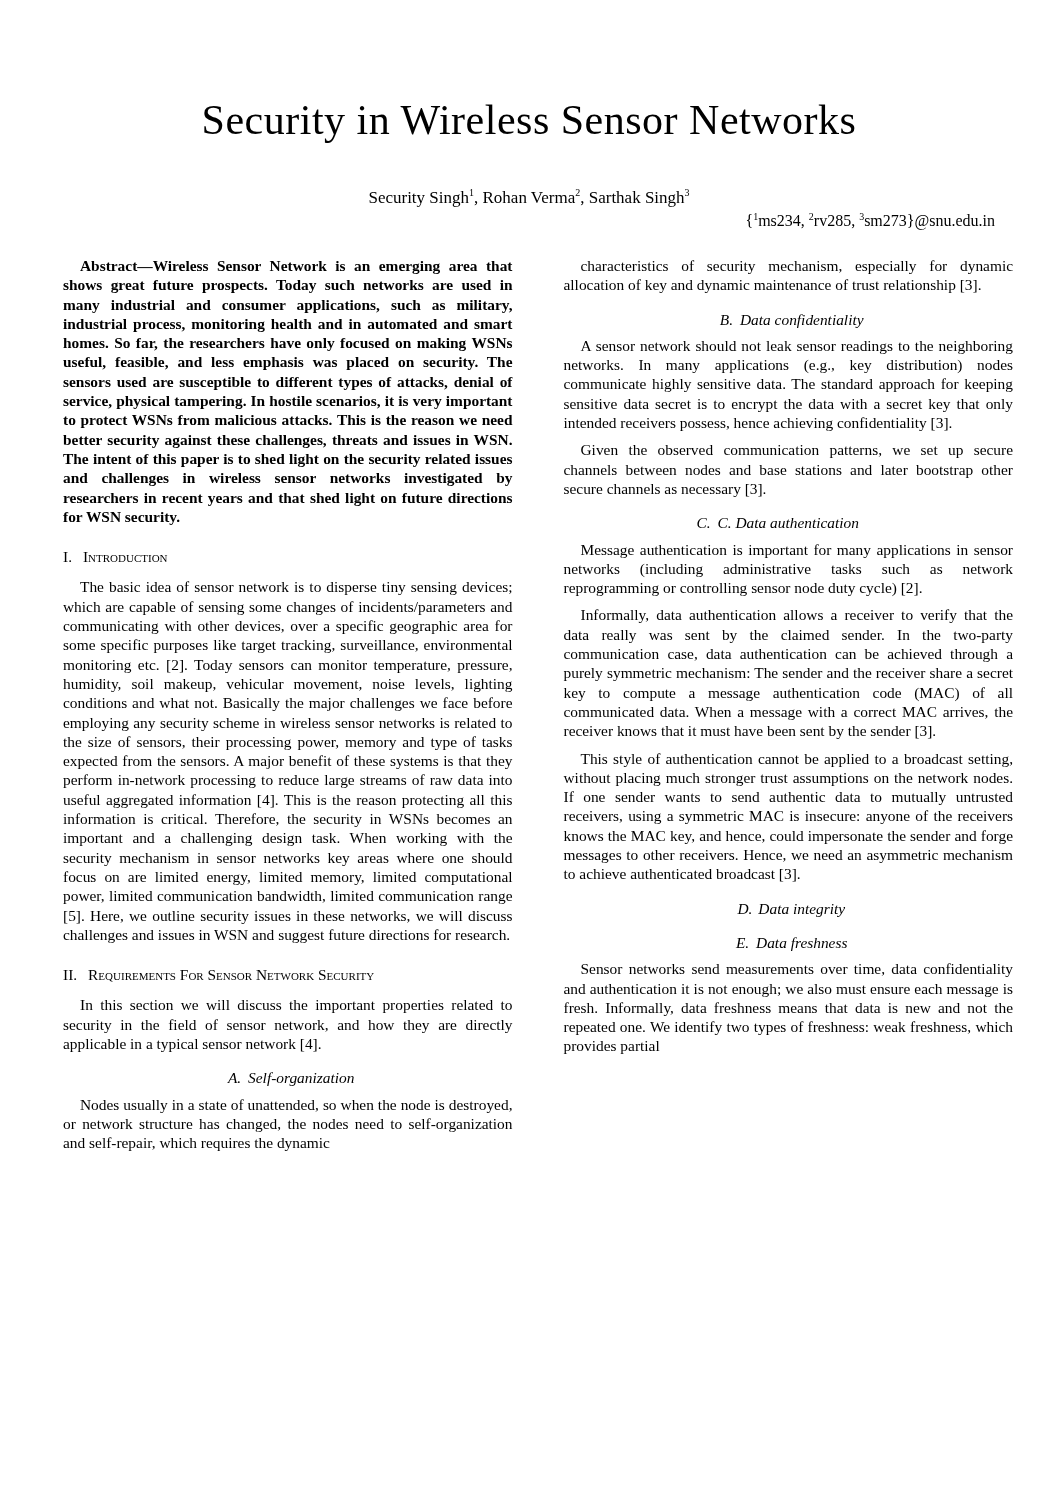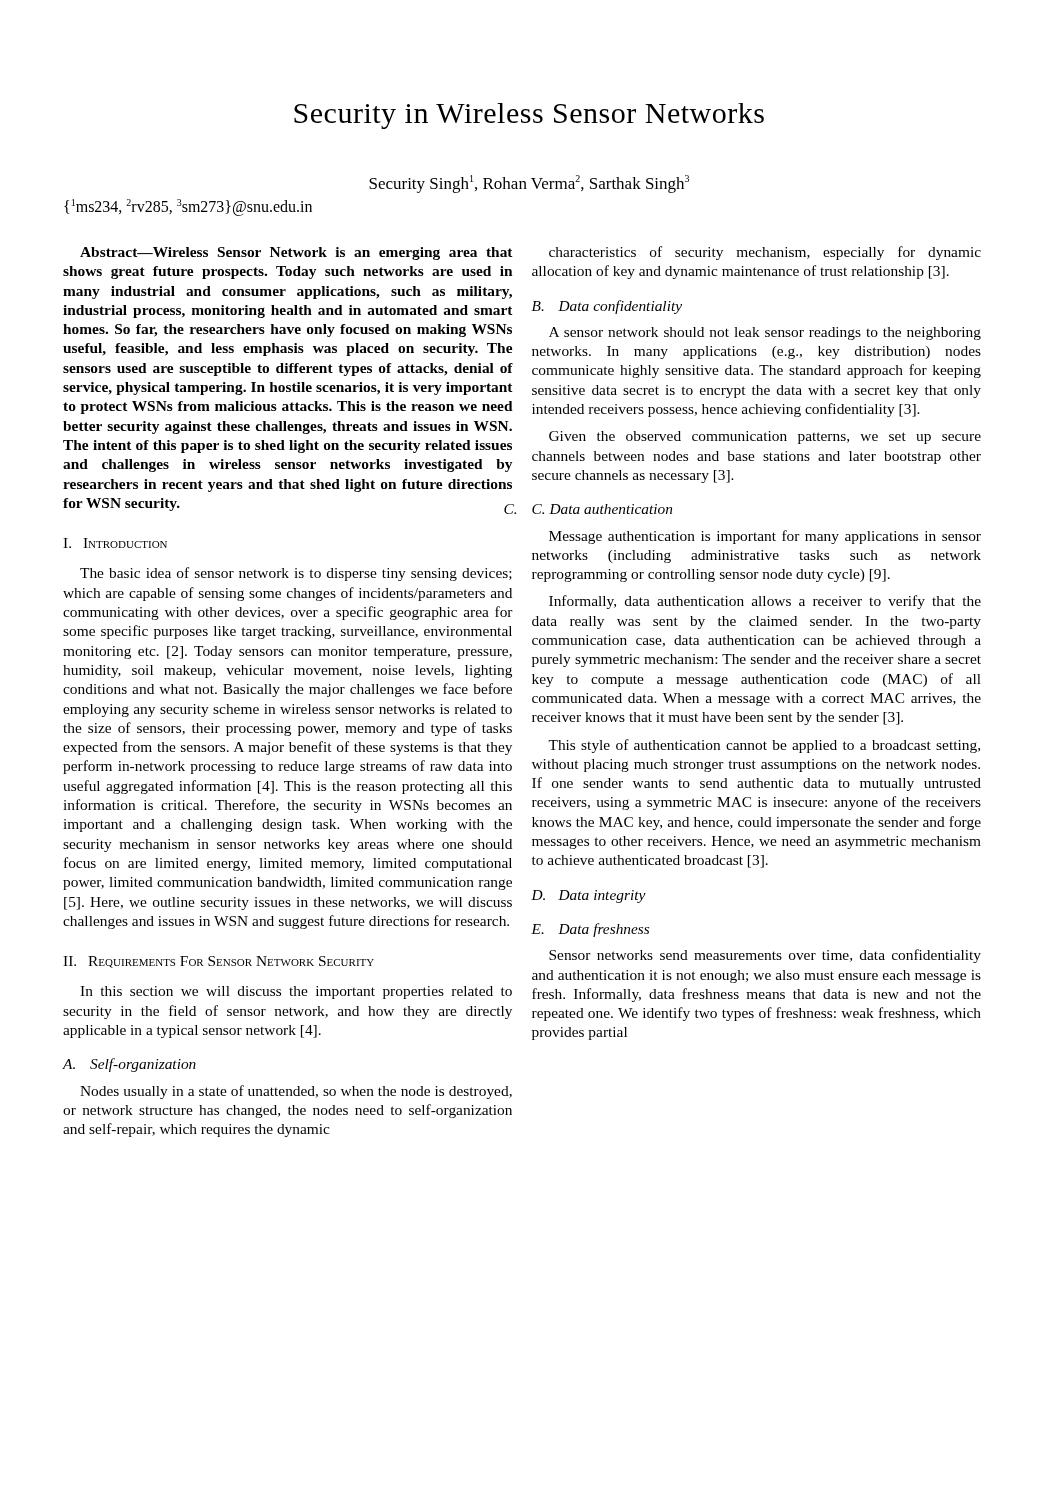--- a/index.html
+++ b/index.html
@@ -11,41 +11,41 @@
     font-family: "Liberation Serif", serif;
     color: #000;
   }
   .page {
     width: 1059px; height: 1496px;
     padding: 0 64px 0 63px;
   }
   .title {
     margin: 96px 0 0 0;
     text-align: center;
-    font-size: 30px;
+    font-size: 42px;
     font-weight: normal;
     letter-spacing: 0.5px;
   }
   .byline {
     margin-top: 44px;
     text-align: center;
     font-size: 17px;
   }
   .email {
     margin-top: 4px;
-    text-align: left;
+    text-align: right;
     font-size: 16px;
   }
   sup {
     font-size: 10px;
     line-height: 0;
   }
   .cols {
     display: flex;
-    gap: 19px;
+    gap: 51px;
     margin-top: 26px;
   }
   .col {
     width: 449.5px;
     flex: 0 0 449.5px;
     font-size: 15.4px;
     line-height: 19.3px;
     text-align: justify;
   }
   .col p {
@@ -64,21 +64,21 @@
     text-indent: 0;
     font-variant: small-caps;
     margin: 21px 0 11px 0;
   }
   .sec-heading .sec-num {
     font-variant: normal;
     margin-right: 11px;
   }
   .sub-heading {
     font-style: italic;
-    text-align: left;
+    text-align: center;
     text-indent: 0;
     margin: 15px 0 7px 0;
   }
   .sub-heading .sub-letter {
     display: inline-block;
     width: 27px;
     text-indent: 0;
   }
   .sub-heading.outdent {
     margin-left: -28px;
@@ -124,21 +124,21 @@
     <div class="col">
       <p class="no-indent">characteristics of security mechanism, especially for dynamic allocation of key and dynamic maintenance of trust relationship [3].</p>
 
       <div class="sub-heading"><span class="sub-letter">B.</span><span>Data confidentiality</span></div>
 
       <p>A sensor network should not leak sensor readings to the neighboring networks. In many applications (e.g., key distribution) nodes communicate highly sensitive data. The standard approach for keeping sensitive data secret is to encrypt the data with a secret key that only intended receivers possess, hence achieving confidentiality [3].</p>
       <p>Given the observed communication patterns, we set up secure channels between nodes and base stations and later bootstrap other secure channels as necessary [3].</p>
 
       <div class="sub-heading outdent"><span class="sub-letter">C.</span><span>C. Data authentication</span></div>
 
-      <p class="big-indent">Message authentication is important for many applications in sensor networks (including administrative tasks such as network reprogramming or controlling sensor node duty cycle) [9].</p>
+      <p class="big-indent">Message authentication is important for many applications in sensor networks (including administrative tasks such as network reprogramming or controlling sensor node duty cycle) [2].</p>
       <p>Informally, data authentication allows a receiver to verify that the data really was sent by the claimed sender. In the two-party communication case, data authentication can be achieved through a purely symmetric mechanism: The sender and the receiver share a secret key to compute a message authentication code (MAC) of all communicated data. When a message with a correct MAC arrives, the receiver knows that it must have been sent by the sender [3].</p>
       <p>This style of authentication cannot be applied to a broadcast setting, without placing much stronger trust assumptions on the network nodes. If one sender wants to send authentic data to mutually untrusted receivers, using a symmetric MAC is insecure: anyone of the receivers knows the MAC key, and hence, could impersonate the sender and forge messages to other receivers. Hence, we need an asymmetric mechanism to achieve authenticated broadcast [3].</p>
 
       <div class="sub-heading"><span class="sub-letter">D.</span><span>Data integrity</span></div>
 
 
       <div class="sub-heading"><span class="sub-letter">E.</span><span>Data freshness</span></div>
 
       <p>Sensor networks send measurements over time, data confidentiality and authentication it is not enough; we also must ensure each message is fresh. Informally, data freshness means that data is new and not the repeated one. We identify two types of freshness: weak freshness, which provides partial</p>
     </div>

